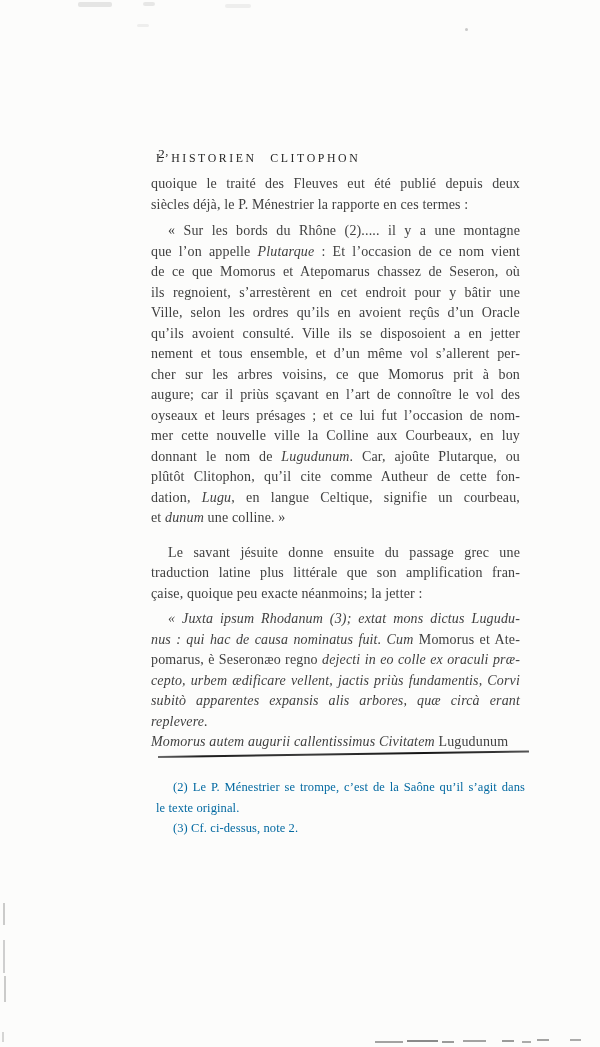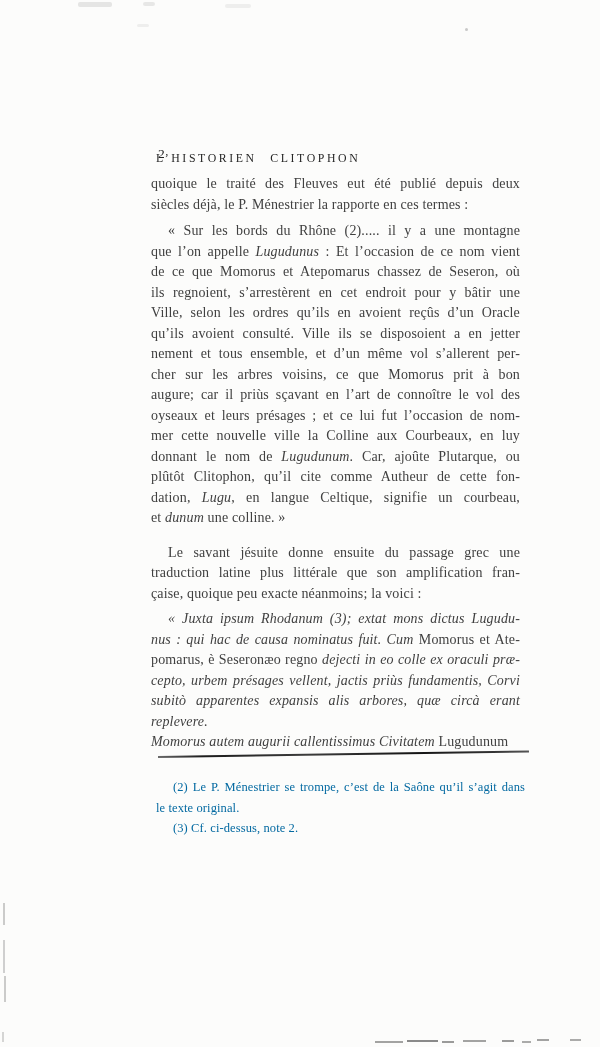--- a/index.html
+++ b/index.html
@@ -58,45 +58,45 @@
     <span class="running-title">L’HISTORIEN CLITOPHON</span>
   </div>
 
   <div class="bodytext">
       <div class="para">
         <div class="tline"><span>quoique le traité des Fleuves eut été publié depuis deux</span></div>
         <div class="tline last"><span>siècles déjà, le P. Ménestrier la rapporte en ces termes :</span></div>
       </div>
       <div class="para" style="margin-top: 6px;">
         <div class="tline indent"><span>« Sur les bords du Rhône (2)..... il y a une montagne</span></div>
-        <div class="tline"><span>que l’on appelle </span><span class="it">Lugudunus</span><span> : Et l’occasion de ce nom vient</span></div>
+        <div class="tline"><span>que l’on appelle </span><span class="it">Plutarque</span><span> : Et l’occasion de ce nom vient</span></div>
         <div class="tline"><span>de ce que Momorus et Atepomarus chassez de Seseron, où</span></div>
         <div class="tline"><span>ils regnoient, s’arrestèrent en cet endroit pour y bâtir une</span></div>
         <div class="tline"><span>Ville, selon les ordres qu’ils en avoient reçûs d’un Oracle</span></div>
         <div class="tline"><span>qu’ils avoient consulté. Ville ils se disposoient a en jetter</span></div>
         <div class="tline"><span>nement et tous ensemble, et d’un même vol s’allerent per-</span></div>
         <div class="tline"><span>cher sur les arbres voisins, ce que Momorus prit à bon</span></div>
         <div class="tline"><span>augure; car il priùs sçavant en l’art de connoître le vol des</span></div>
         <div class="tline"><span>oyseaux et leurs présages ; et ce lui fut l’occasion de nom-</span></div>
         <div class="tline"><span>mer cette nouvelle ville la Colline aux Courbeaux, en luy</span></div>
         <div class="tline"><span>donnant le nom de </span><span class="it">Lugudunum</span><span>. Car, ajoûte Plutarque, ou</span></div>
         <div class="tline"><span>plûtôt Clitophon, qu’il cite comme Autheur de cette fon-</span></div>
         <div class="tline"><span>dation, </span><span class="it">Lugu</span><span>, en langue Celtique, signifie un courbeau,</span></div>
         <div class="tline last"><span>et </span><span class="it">dunum</span><span> une colline. »</span></div>
       </div>
       <div class="para" style="margin-top: 14px;">
         <div class="tline indent"><span>Le savant jésuite donne ensuite du passage grec une</span></div>
         <div class="tline"><span>traduction latine plus littérale que son amplification fran-</span></div>
-        <div class="tline last"><span>çaise, quoique peu exacte néanmoins; la voici :</span></div>
+        <div class="tline last"><span>çaise, quoique peu exacte néanmoins; la jetter :</span></div>
       </div>
       <div class="para italic-base" style="margin-top: 5px;">
         <div class="tline indent"><span>« Juxta ipsum Rhodanum (3); extat mons dictus Lugudu-</span></div>
         <div class="tline"><span>nus : qui hac de causa nominatus fuit. Cum </span><span class="rm">Momorus et Ate-</span></div>
         <div class="tline"><span class="rm">pomarus, è Seseronæo regno </span><span>dejecti in eo colle ex oraculi præ-</span></div>
-        <div class="tline"><span>cepto, urbem présages vellent, jactis priùs fundamentis, Corvi</span></div>
+        <div class="tline"><span>cepto, urbem ædificare vellent, jactis priùs fundamentis, Corvi</span></div>
         <div class="tline"><span>subitò apparentes expansis alis arbores, quæ circà erant replevere.</span></div>
         <div class="tline last"><span>Momorus autem augurii callentissimus Civitatem </span><span class="rm">Lugudunum</span></div>
       </div>
     </div>
 
   <div class="footnote-rule"></div>
 
   <div class="footnotes">
       <div class="para">
         <div class="tline indent"><span>(2) Le P. Ménestrier se trompe, c’est de la Saône qu’il s’agit dans</span></div>

